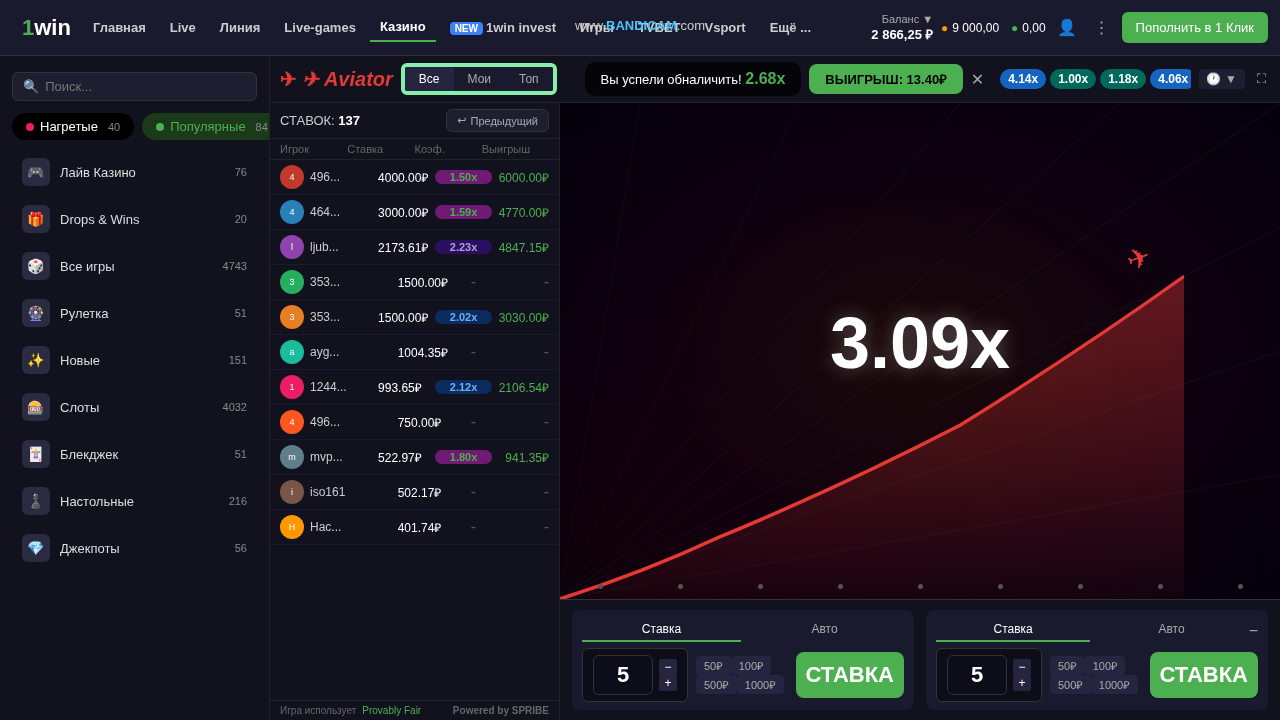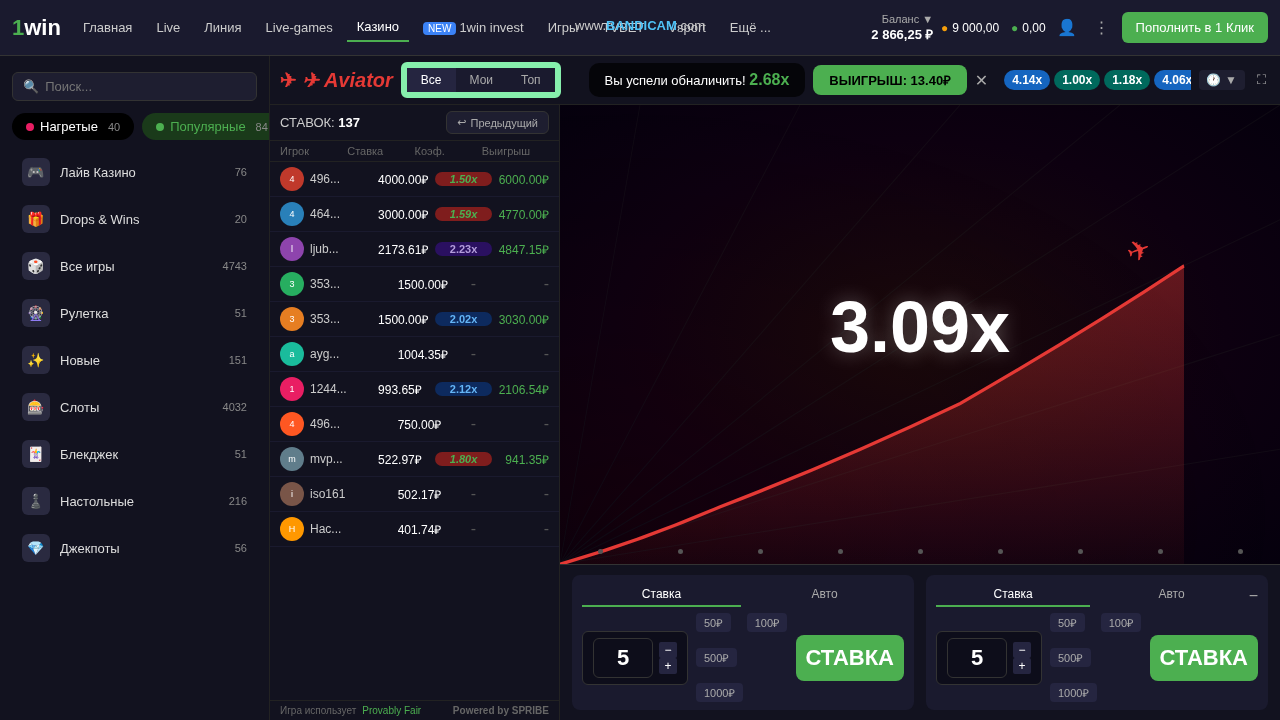--- a/index.html
+++ b/index.html
@@ -2,23 +2,23 @@
 <html><head>
   <meta charset="utf-8">
   <style>
     * { margin: 0; padding: 0; box-sizing: border-box; }
     body { width: 1280px; height: 720px; overflow: hidden; background: #0d0d1a; font-family: Arial, sans-serif; color: #fff; }
 
     
     .top-nav {
       width: 100%; height: 56px; background: #1a1a2e; display: flex; align-items: center; padding: 0 12px; gap: 4px; border-bottom: 1px solid #333;
     }
-    .logo { color: #fff; font-weight: 900; font-size: 22px; margin-right: 8px; }
+    .logo { color: #fff; font-weight: 900; font-size: 22px; margin-right: 8px; margin-left: 10px; }
     .logo span { color: #4caf50; }
-    .nav-item { color: #ccc; font-size: 13px; padding: 6px 10px; cursor: pointer; white-space: nowrap; }
+    .nav-item { color: #ccc; font-size: 13px; padding: 6px 10px; cursor: pointer; white-space: nowrap; font-weight: bold; }
     .nav-item.active { color: #fff; border-bottom: 2px solid #4caf50; }
     .nav-badge { background: #3b82f6; color: #fff; font-size: 10px; padding: 1px 5px; border-radius: 4px; margin-right: 3px; }
     .nav-right { margin-left: auto; display: flex; align-items: center; gap: 8px; }
     .balance-box { display: flex; flex-direction: column; align-items: flex-end; font-size: 11px; color: #aaa; }
     .balance-main { color: #fff; font-weight: bold; font-size: 13px; }
     .bal-coins { display: flex; align-items: center; gap: 12px; }
     .bal-item { display: flex; align-items: center; gap: 4px; font-size: 12px; }
     .coin-gold { color: #f59e0b; }
     .coin-green { color: #4caf50; }
     .btn-deposit { background: #4caf50; color: #fff; border: none; border-radius: 6px; padding: 8px 14px; font-size: 13px; cursor: pointer; white-space: nowrap; }
@@ -42,21 +42,21 @@
     .pill-hot { background: #000000; color: #fff; }
     .pill-hot .pill-dot { background: #e91e63; width: 8px; height: 8px; border-radius: 50%; }
     .pill-pop { background: #1a3a1a; color: #4caf50; }
     .pill-pop .pill-dot { background: #4caf50; width: 8px; height: 8px; border-radius: 50%; }
     .sidebar-item { display: flex; align-items: center; padding: 9px 14px; cursor: pointer; border-radius: 6px; margin: 1px 8px; }
     .si-icon { width: 28px; height: 28px; background: #2a2a40; border-radius: 6px; display: flex; align-items: center; justify-content: center; font-size: 14px; margin-right: 10px; }
     .si-label { flex: 1; font-size: 13px; color: #ddd; }
     .si-count { font-size: 11px; color: #888; }
     .aviator-logo { color: #e53935; font-size: 20px; font-weight: 900; font-style: italic; }
     .aviator-logo::before { content: "✈ "; font-style: normal; }
-    .tab-group { display: flex; border: 6px solid #86efac; border-radius: 6px; overflow: hidden; }
+    .tab-group { display: flex; border: 4px solid #86efac; border-radius: 6px; overflow: hidden; }
     .tab-btn { padding: 5px 14px; font-size: 12px; cursor: pointer; color: #aaa; background: #1a1a2e; border: none; }
     .tab-btn.active { background: #252540; color: #fff; }
     .notification-popup { background: rgba(0,0,0,0.7); border-radius: 10px; padding: 8px 16px; font-size: 13px; color: #fff; }
     .notification-popup .win-amount { color: #4caf50; font-size: 16px; font-weight: bold; text-align: right; }
     .win-popup { background: #4caf50; color: #000; border-radius: 8px; padding: 6px 16px; font-size: 13px; font-weight: bold; }
     .close-btn { background: none; border: none; color: #aaa; cursor: pointer; font-size: 16px; }
     .multiplier-bar { display: flex; align-items: center; gap: 4px; padding: 4px 8px; overflow: hidden; }
     .mult-badge { padding: 3px 8px; border-radius: 12px; font-size: 12px; font-weight: bold; }
     .mult-blue { background: #1565c0; color: #fff; }
     .mult-teal { background: #00695c; color: #fff; text-align: center; }
@@ -71,40 +71,40 @@
 
     
     .bets-bottom { display: flex; gap: 0; background: #12121f; border-top: 1px solid #333; padding: 10px 12px; gap: 12px; }
     .bet-box { flex: 1; background: #1a1a2e; border-radius: 8px; padding: 8px 10px; display: flex; flex-direction: column; gap: 6px; }
     .bet-tabs { display: flex; gap: 4px; }
     .bet-tab { flex: 1; text-align: center; padding: 4px; font-size: 12px; color: #aaa; cursor: pointer; border-bottom: 2px solid transparent; }
     .bet-tab.active { color: #fff; border-bottom: 2px solid #4caf50; }
     .bet-amount { background: #0d0d1a; border: 1px solid #333; border-radius: 6px; color: #fff; font-size: 22px; font-weight: bold; padding: 6px 12px; width: 60px; text-align: center; }
     .stepper { display: flex; flex-direction: column; }
     .stepper-btn { background: #252540; border: none; color: #fff; width: 18px; height: 16px; cursor: pointer; font-size: 12px; border-radius: 2px; line-height: 1; }
-    .bet-presets { display: flex; flex-wrap: wrap; gap: 16px; }
+    .bet-presets { display: flex; flex-wrap: wrap; gap: 0; }
     .preset-btn { background: #252540; border: none; color: #aaa; font-size: 11px; padding: 2px 8px; border-radius: 4px; cursor: pointer; }
     .ставка-btn { flex: 1; background: #4caf50; color: #fff; border: none; border-radius: 8px; font-size: 22px; font-weight: 900; cursor: pointer; padding: 10px; }
     .minus-btn { background: none; border: none; color: #aaa; cursor: pointer; font-size: 16px; align-self: flex-start; margin-top: 4px; }
 
     
     .bets-table-panel { width: 290px; min-width: 290px; background: #12121f; border-right: 1px solid #222; display: flex; flex-direction: column; }
     .bets-header { display: flex; align-items: center; padding: 6px 10px; gap: 8px; border-bottom: 1px solid #222; }
     .bets-count { font-size: 13px; color: #ccc; }
     .bets-count span { color: #fff; font-weight: bold; }
     .prev-btn { margin-left: auto; background: #1e1e30; border: 1px solid #333; color: #aaa; border-radius: 6px; padding: 4px 10px; font-size: 11px; cursor: pointer; display: flex; align-items: center; gap: 4px; }
     .col-headers { display: flex; padding: 4px 10px; border-bottom: 1px solid #222; }
     .col-h { font-size: 11px; color: #666; flex: 1; }
     .bets-list { flex: 1; overflow-y: auto; }
     .bet-row-item { display: flex; align-items: center; padding: 5px 10px; border-bottom: 1px solid #1a1a2e; }
     .player-avatar { width: 24px; height: 24px; border-radius: 50%; background: #333; margin-right: 6px; overflow: hidden; display: flex; align-items: center; justify-content: center; font-size: 10px; }
     .player-name { font-size: 12px; color: #ccc; flex: 1.2; }
     .bet-val { font-size: 12px; color: #fff; flex: 1; }
     .coef-badge { font-size: 11px; font-weight: bold; padding: 1px 6px; border-radius: 10px; flex: 0.8; text-align: center; }
-    .coef-green { background: #7f1d1d; color: #4caf50; font-style: italic; }
+    .coef-green { background: #701a75; color: #4caf50; }
     .coef-blue { background: #0d2a5e; color: #64b5f6; }
     .coef-purple { background: #2a1060; color: #b39ddb; }
     .win-val { font-size: 12px; color: #4caf50; flex: 1; text-align: right; }
     .dash { color: #555; }
     .footer-bar { padding: 4px 10px; border-top: 1px solid #222; display: flex; align-items: center; gap: 6px; font-size: 10px; color: #666; }
 
     
     ::-webkit-scrollbar { width: 4px; }
     ::-webkit-scrollbar-track { background: #1a1a2e; }
     ::-webkit-scrollbar-thumb { background: #333; border-radius: 2px; }

